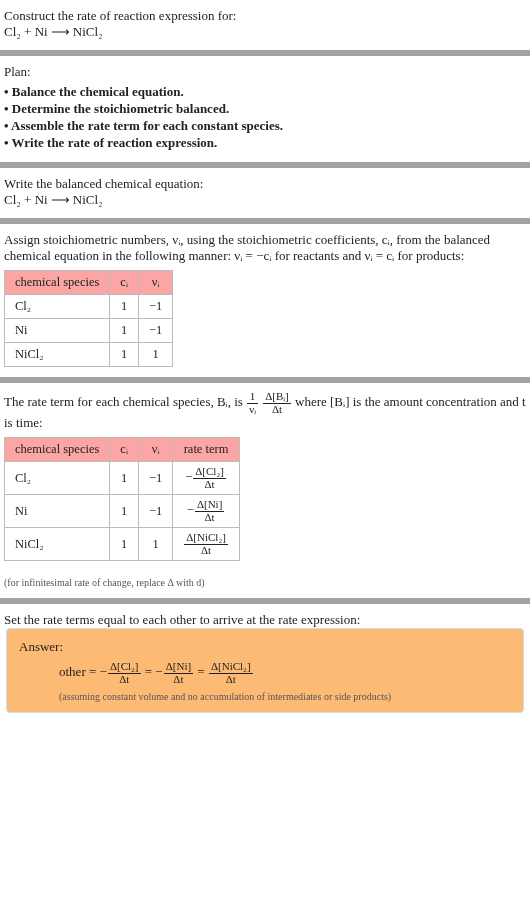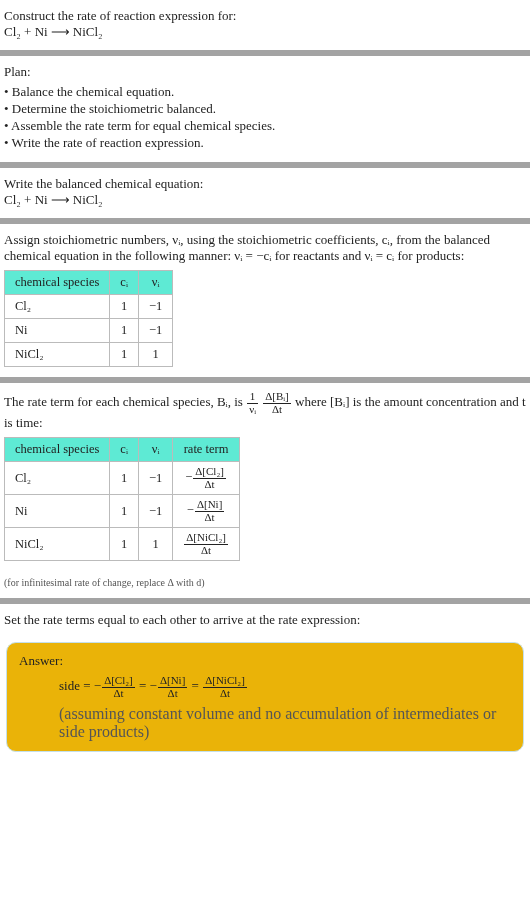--- a/index.html
+++ b/index.html
@@ -11,48 +11,48 @@
     width: 530px;
     background: #fff;
   }
   .section {
     padding: 8px 4px 10px 4px;
     border-bottom: 6px solid #a3a3a3;
   }
   .section:last-of-type { border-bottom: none; }
   .eq { font-family: Georgia, serif; }
   .bullets { margin: 4px 0 0 0; padding: 0; }
-  .bullets li { list-style: none; margin: 1px 0; }
+  .bullets li { list-style: none; margin: 1px 0; font-weight: bold; }
   table.tbl {
     border-collapse: collapse;
     margin-top: 6px;
     font-size: 12.5px;
   }
   table.tbl td, table.tbl th {
     border: 1px solid #bbb;
     padding: 4px 10px;
     text-align: center;
     font-weight: normal;
   }
-  table.tbl th { background: #5eead4; }
+  table.tbl th { background: #fca5a5; }
   .small-note {
     font-size: 10px;
     color: #555;
     margin-top: 16px;
   }
   .answer-box {
-    background: #eab308;
+    background: #fdba74;
     border: 1px solid #c5e0ea;
-    border-radius: 10px;
+    border-radius: 4px;
     padding: 10px 12px;
-    margin: 14px 2px 4px 2px;
+    margin: 0 2px 4px 2px;
   }
   .answer-label { margin-bottom: 6px; }
   .answer-note {
-    font-size: 16px;
+    font-size: 10px;
     color: #555;
     margin-top: 6px;
     margin-left: 40px;
   }
   .frac {
     display: inline-block;
     vertical-align: middle;
     text-align: center;
     font-size: 11px;
     line-height: 1.05;
@@ -68,21 +68,21 @@
 <div class="section">
   <div>Construct the rate of reaction expression for:</div>
   <div class="eq">Cl₂ + Ni ⟶ NiCl₂</div>
 </div>
 
 <div class="section">
   <div>Plan:</div>
   <ul class="bullets">
     <li>• Balance the chemical equation.</li>
     <li>• Determine the stoichiometric balanced.</li>
-    <li>• Assemble the rate term for equal chemical species.</li>
+    <li>• Assemble the rate term for each constant species.</li>
     <li>• Write the rate of reaction expression.</li>
   </ul>
 </div>
 
 <div class="section">
   <div>Write the balanced chemical equation:</div>
   <div class="eq">Cl₂ + Ni ⟶ NiCl₂</div>
 </div>
 
 <div class="section">
@@ -149,20 +149,20 @@
   </tbody>
     </table>
   <div class="small-note">(for infinitesimal rate of change, replace Δ with d)</div>
 </div>
 
 <div class="section" style="border-bottom:none">
   <div>Set the rate terms equal to each other to arrive at the rate expression:</div>
   <div class="answer-box">
     <div class="answer-label">Answer:</div>
     <div class="indent">
-      <span>side = </span>
+      <span>other = </span>
       −<span class="frac"><span class="num">Δ[Cl₂]</span><span class="den">Δt</span></span>
       = −<span class="frac"><span class="num">Δ[Ni]</span><span class="den">Δt</span></span>
       = <span class="frac"><span class="num">Δ[NiCl₂]</span><span class="den">Δt</span></span>
     </div>
     <div class="answer-note">(assuming constant volume and no accumulation of intermediates or side products)</div>
   </div>
 </div>
 
 </body></html>

